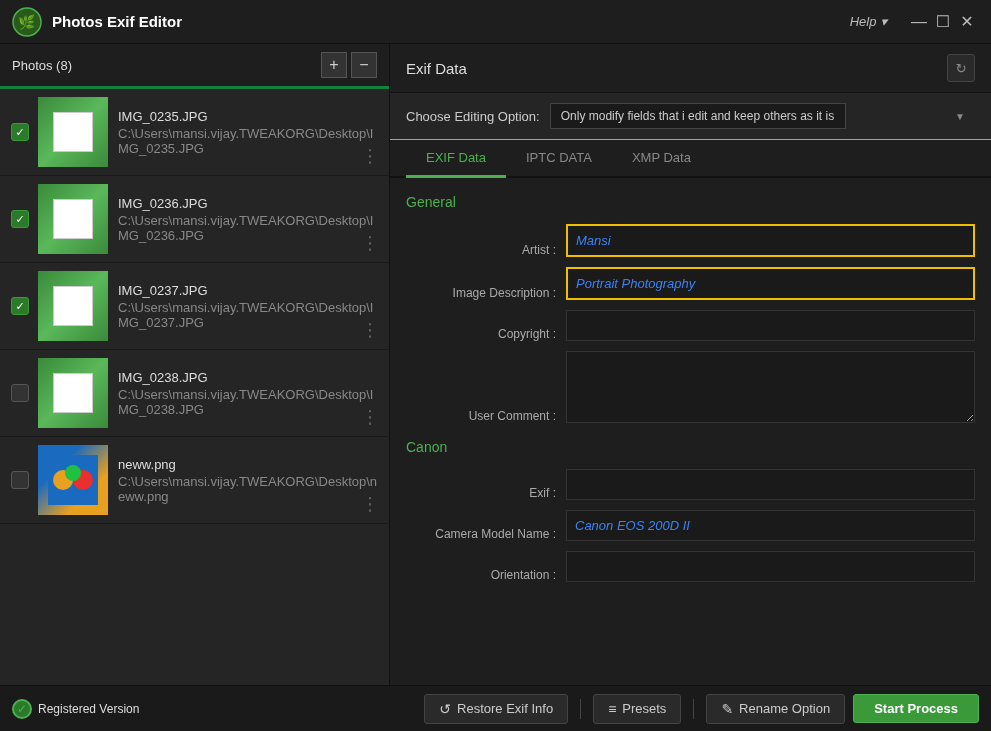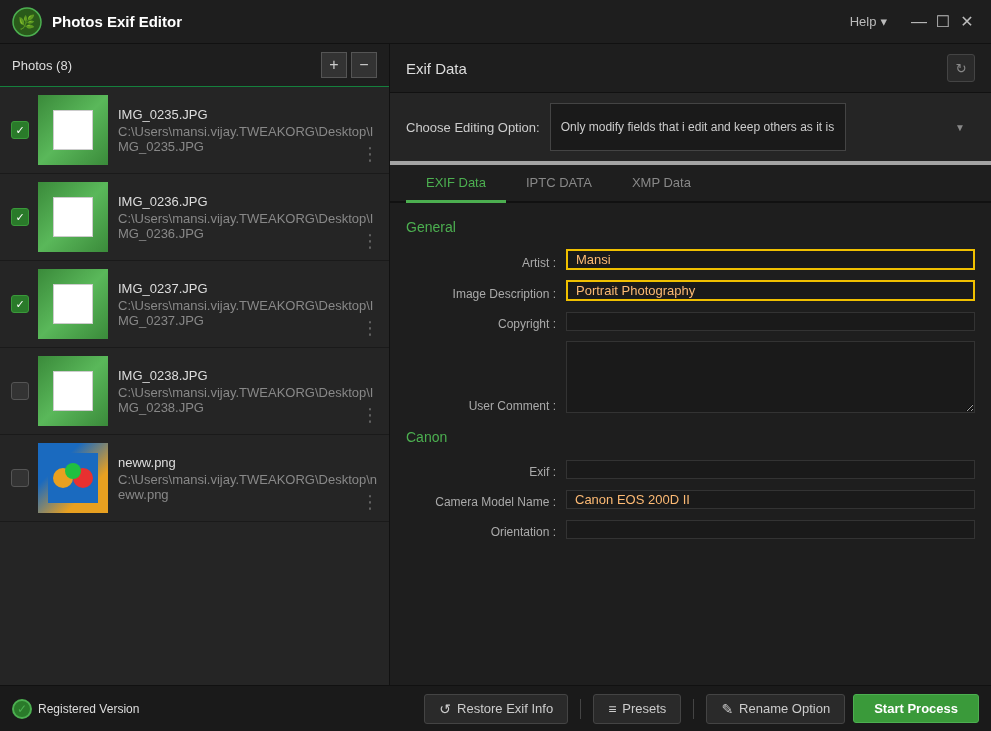--- a/index.html
+++ b/index.html
@@ -48,20 +48,21 @@
     #help-btn {
       background: none;
       border: none;
       color: #bbb;
       cursor: pointer;
       font-size: 13px;
       margin-right: 20px;
       display: flex;
       align-items: flex-start;
       gap: 4px;
+      font-style: italic;
     }
 
     
     #main-layout {
       display: flex;
       height: calc(731px - 44px - 46px);
     }
 
     
     #left-panel {
@@ -69,21 +70,21 @@
       background: #252525;
       border-right: 1px solid #111;
       display: flex;
       flex-direction: column;
     }
     #photos-header {
       display: flex;
       align-items: center;
       padding: 8px 12px;
       background: #1e1e1e;
-      border-bottom: 1px solid #15803d;
+      border-bottom: 3px solid #15803d;
     }
     #photos-title {
       flex: 1;
       color: #ddd;
       font-size: 13px;
     }
     .photos-header-btn {
       width: 26px;
       height: 26px;
       border: 1px solid #555;
@@ -229,34 +230,34 @@
       align-items: center;
       justify-content: center;
       border-radius: 3px;
     }
 
     #editing-option-row {
       display: flex;
       align-items: center;
       padding: 10px 16px;
       background: #252525;
-      border-bottom: 4px solid #a3a3a3;
+      border-bottom: 1px solid #a3a3a3;
       gap: 10px;
     }
     #editing-option-label {
       color: #ccc;
       font-size: 13px;
       white-space: nowrap;
     }
     #editing-option-select {
       flex: 1;
       background: #1a1a1a;
       border: 1px solid #444;
       color: #ccc;
-      padding: 16px 10px;
+      padding: 5px 10px;
       font-size: 12px;
       cursor: pointer;
       appearance: none;
       -webkit-appearance: none;
       position: relative;
     }
     .select-wrapper {
       flex: 1;
       position: relative;
     }
@@ -322,25 +323,26 @@
       padding-right: 10px;
       color: #aaa;
       font-size: 12px;
       padding-top: 6px;
       flex-shrink: 0;
     }
     .form-input {
       flex: 1;
       background: #1a1a1a;
       border: 1px solid #333;
-      color: #fdba74;
-      padding: 1px 8px;
+      color: #3b82f6;
+      padding: 7px 8px;
       font-size: 13px;
       outline: none;
       font-family: inherit;
+      font-style: italic;
     }
     .form-input.highlighted {
       border: 2px solid #f0c000;
     }
     .form-textarea {
       flex: 1;
       background: #1a1a1a;
       border: 1px solid #333;
       color: #ddd;
       padding: 5px 8px;

